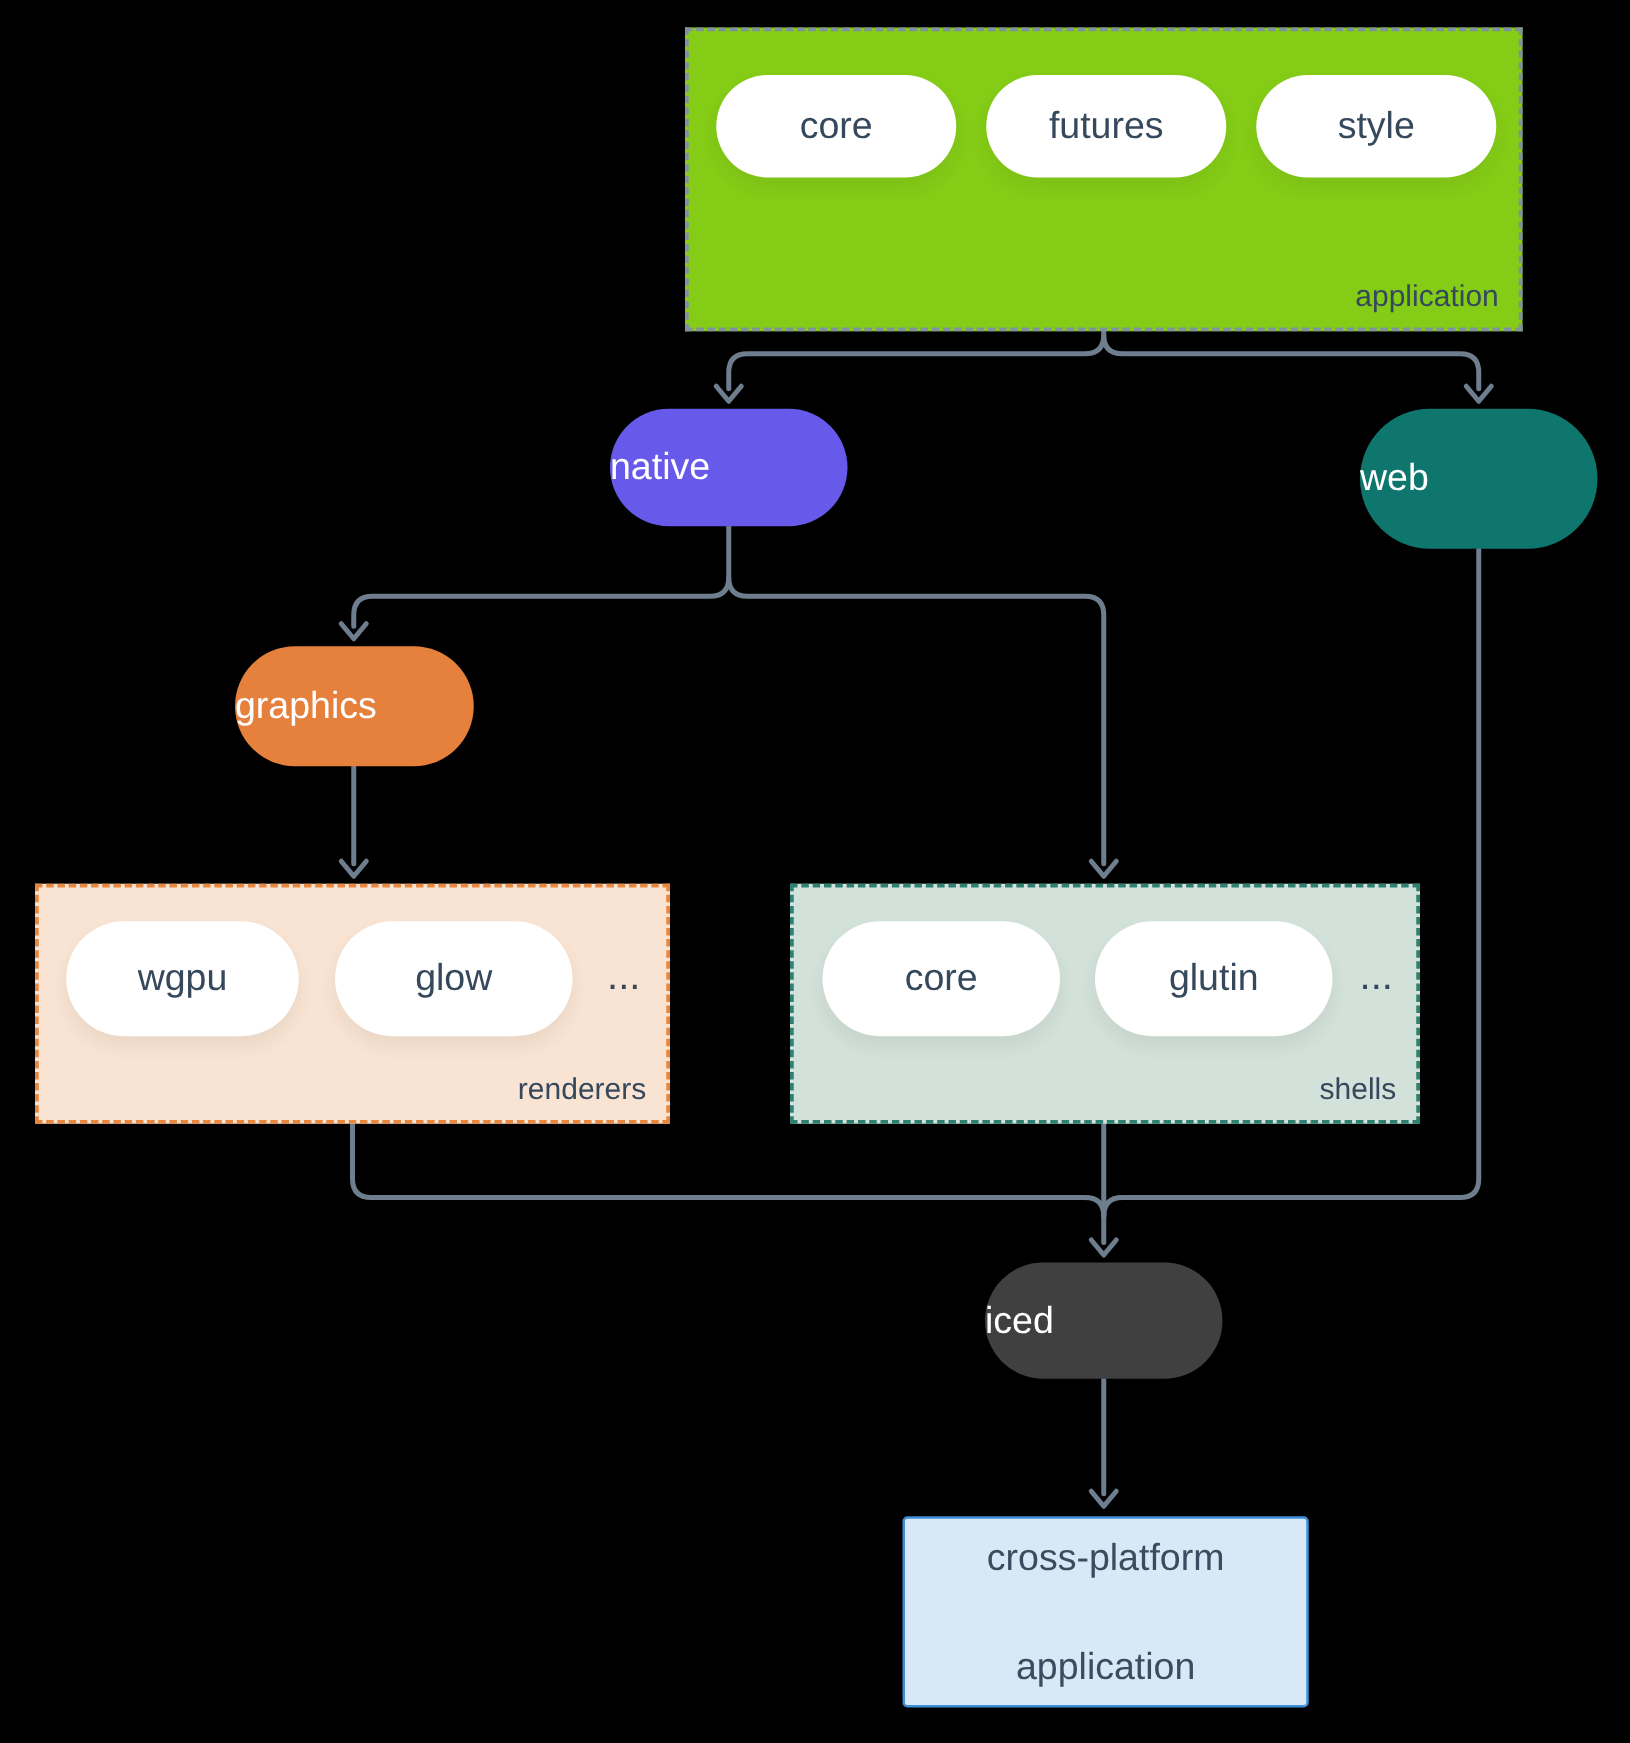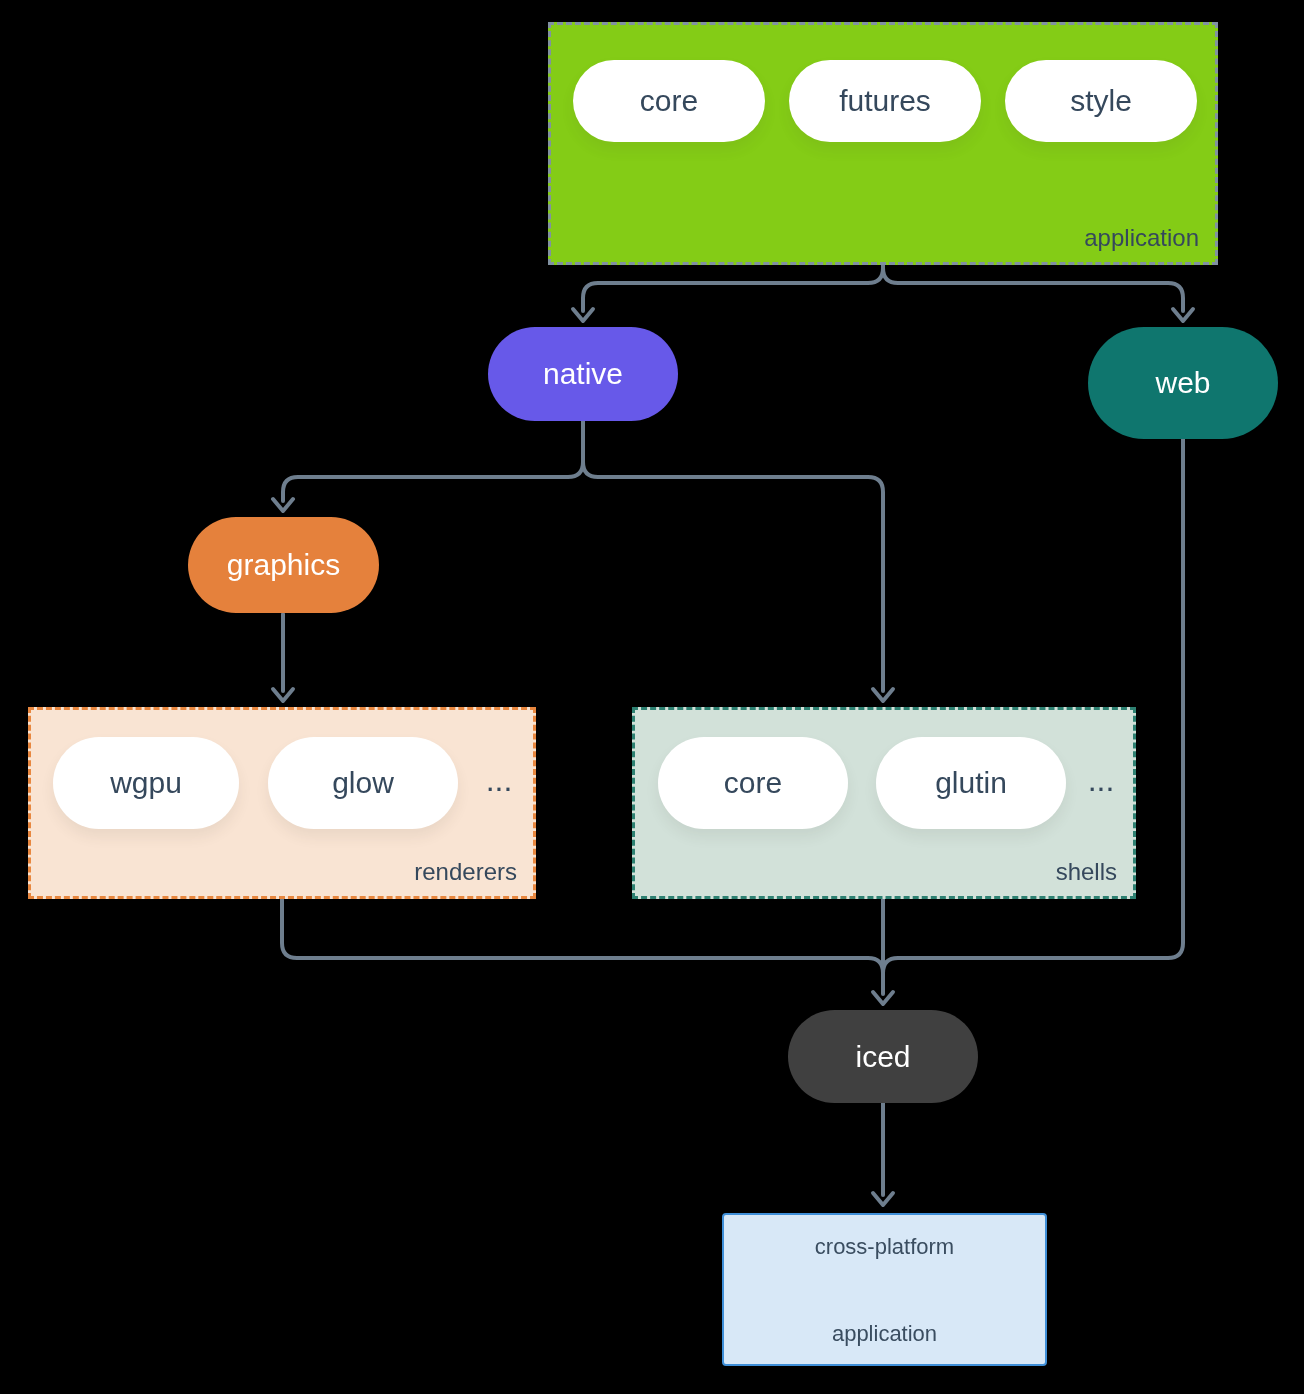--- a/index.html
+++ b/index.html
@@ -38,38 +38,38 @@
     display:flex;align-items:center;justify-content:center;
     border-radius:999px;
     font-size:30px;
   }
   .pill-white{
     background:#ffffff;color:#35485c;
     box-shadow:0 8px 14px rgba(70,60,50,0.08);
   }
   .node{
     position:absolute;
-    display:flex;align-items:center;justify-content:center;
+    display:flex;align-items:center;
     border-radius:999px;
     color:#ffffff;font-size:30px;
   }
   .node-native{left:488px;top:327px;width:190px;height:94px;background:#6759e9;}
   .node-web{left:1088px;top:327px;width:190px;height:112px;background:#0f766e;}
   .node-graphics{left:188px;top:517px;width:191px;height:96px;background:#e5813c;}
   .node-iced{left:788px;top:1010px;width:190px;height:93px;background:#404040;}
   .ellipsis{
     position:absolute;top:52px;width:60px;text-align:center;
     font-size:32px;color:#35485c;
   }
   .app-box{
     position:absolute;left:722px;top:1213px;width:325px;height:153px;
     box-sizing:border-box;
     background:#d8e8f7;border:2px solid #3f8fd8;border-radius:4px;
     display:flex;flex-direction:column;align-items:center;justify-content:center;
-    color:#3a4d60;font-size:22px;line-height:47px;text-align:center;gap:40px;
+    color:#3a4d60;font-size:30px;line-height:47px;text-align:center;gap:40px;
   }
 </style>
 </head>
 <body>
 
 <div class="canvas">
 
   <svg class="edges" width="1304" height="1394" viewBox="0 0 1304 1394">
     <g>
       <path d="M883 214 L883 268 Q883 283 868 283 L598 283 Q583 283 583 298 L583 311"></path>

